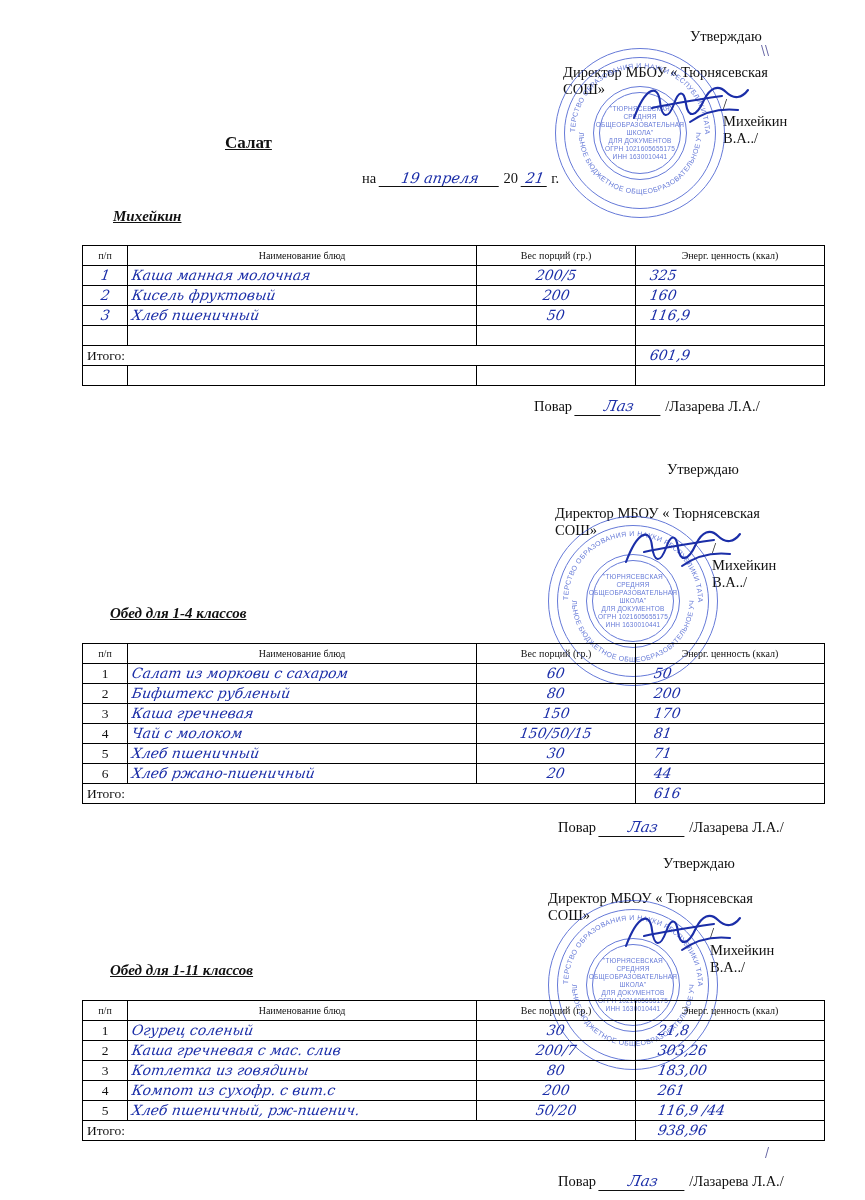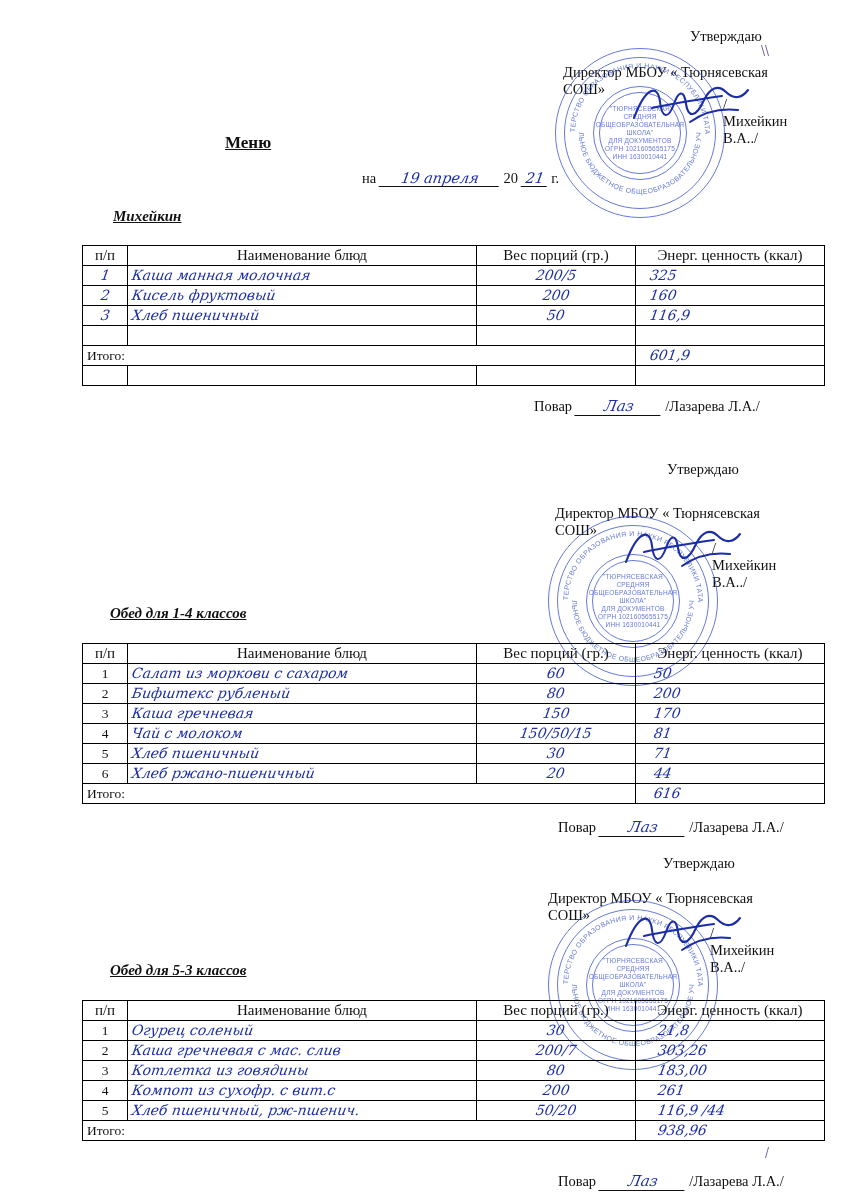--- a/index.html
+++ b/index.html
@@ -51,21 +51,21 @@
   }
   table.menu td, table.menu th {
     border: 1px solid #000000;
     height: 19px;
     padding: 0 4px;
     vertical-align: middle;
     font-weight: normal;
   }
   table.menu th {
     text-align: center;
-    font-size: 15px;
+    font-size: 10px;
   }
   .col-num { width: 36px; text-align: center; }
   .col-name { width: 340px; }
   .col-weight { width: 150px; text-align: center; }
   .col-kcal { width: 180px; text-align: center; }
 
   td.hand-cell {
     color: #1b2ea8;
   }
   .cell-hand {
@@ -225,21 +225,21 @@
   </div>
 
   <div class="sig-scribble" style="top:78px; left:630px;">
     <svg width="120" height="48" viewBox="0 0 120 48">
       <path d="M4,40 C16,8 28,6 30,24 C32,40 38,42 44,26 C48,14 54,10 56,26 C58,40 66,40 74,22 C80,10 88,6 96,14 C104,22 112,20 118,12"></path>
       <path d="M22,30 C40,26 64,22 92,18"></path>
       <path d="M60,44 C74,34 90,30 108,32"></path>
     </svg>
   </div>
 
-  <div class="abs bold underline-text" style="top:133px; left:225px; font-size:17px;">Меню</div>
+  <div class="abs bold underline-text" style="top:133px; left:225px; font-size:17px;">Салат</div>
 
   <div class="date-line" style="top:170px; left:362px;">
     <span>на</span>
     <span class="date-ul">19 апреля</span>
     <span>20</span>
     <span class="yr-ul">21</span>
     <span>г.</span>
   </div>
 
   <div class="section-title" style="top:208px; left:113px;">Михейкин</div>
@@ -423,21 +423,21 @@
   </div>
 
   <div class="sig-scribble" style="top:906px; left:622px;">
     <svg width="120" height="48" viewBox="0 0 120 48">
       <path d="M4,40 C16,8 28,6 30,24 C32,40 38,42 44,26 C48,14 54,10 56,26 C58,40 66,40 74,22 C80,10 88,6 96,14 C104,22 112,20 118,12"></path>
       <path d="M22,30 C40,26 64,22 92,18"></path>
       <path d="M60,44 C74,34 90,30 108,32"></path>
     </svg>
   </div>
 
-  <div class="section-title" style="top:962px; left:110px;">Обед   для 5-3  классов</div>
+  <div class="section-title" style="top:962px; left:110px;">Обед   для 1-11  классов</div>
 
   <table class="menu" style="top:1000px; left:82px; width:700px;">
     <tbody>
         <tr>
       <th class="col-num">п/п</th>
       <th class="col-name">Наименование блюд</th>
       <th class="col-weight">Вес  порций (гр.)</th>
       <th class="col-kcal">Энерг. ценность (ккал)</th>
     </tr>
     <tr>

